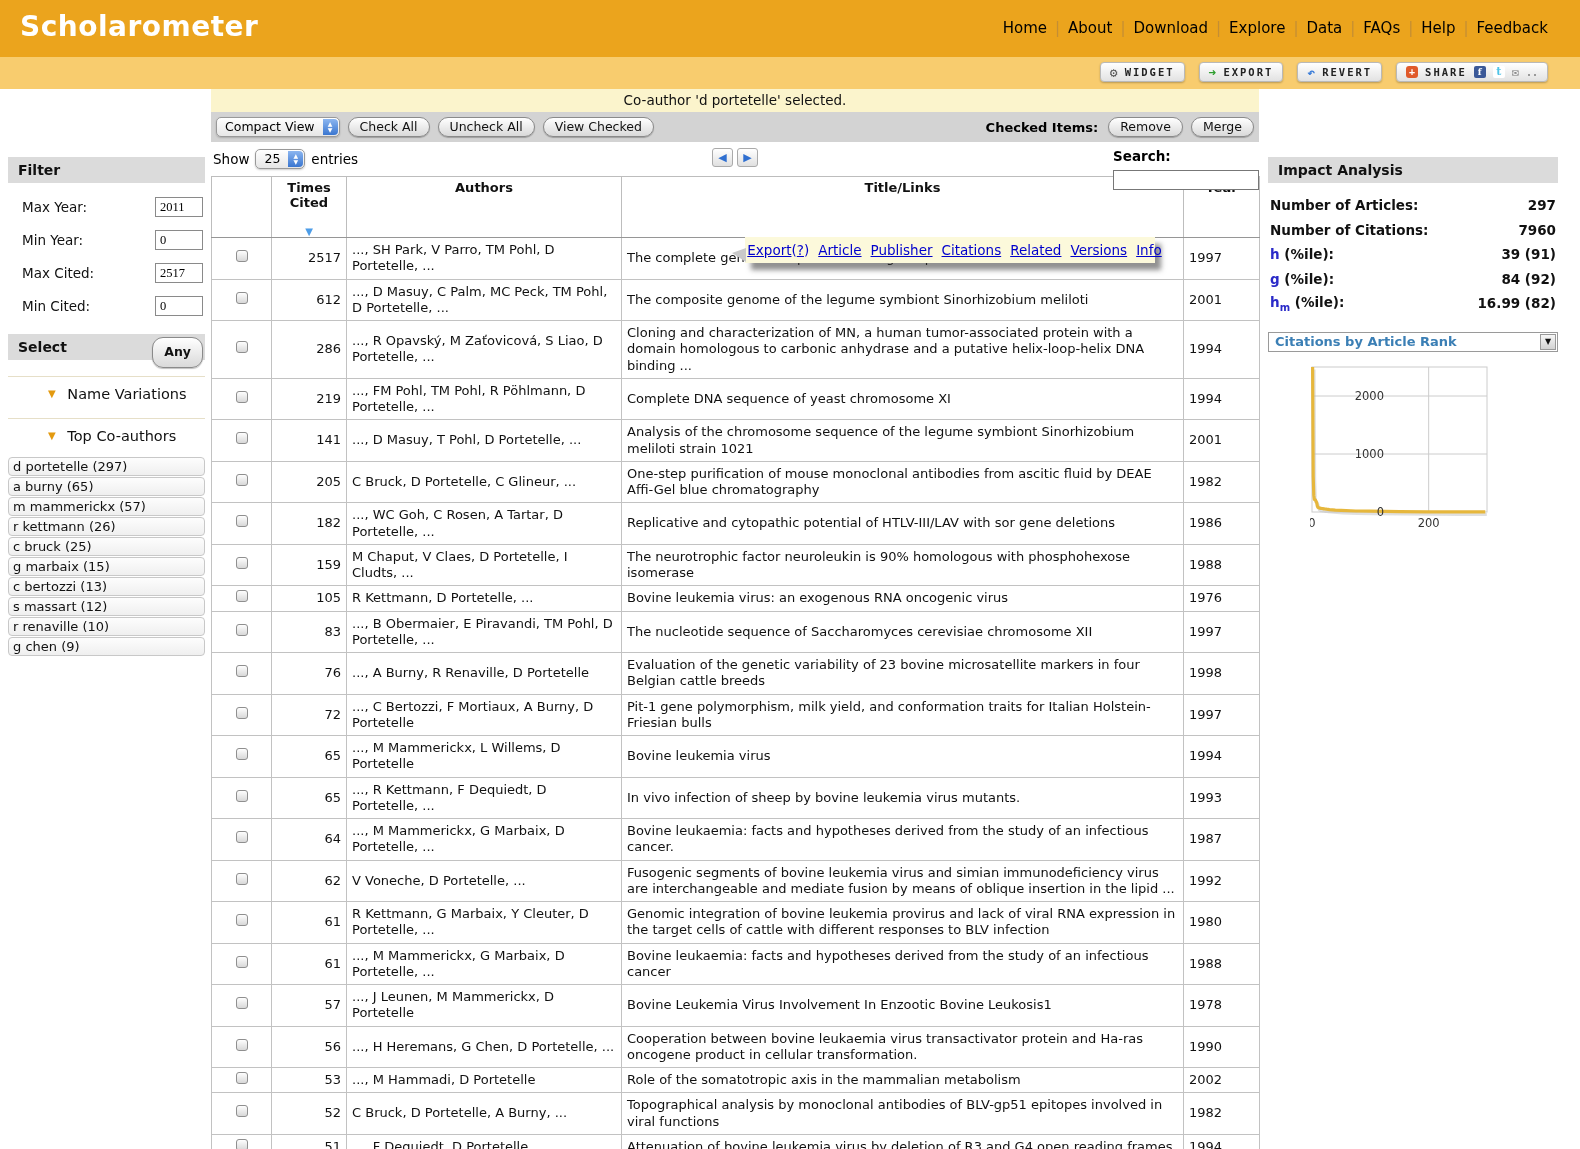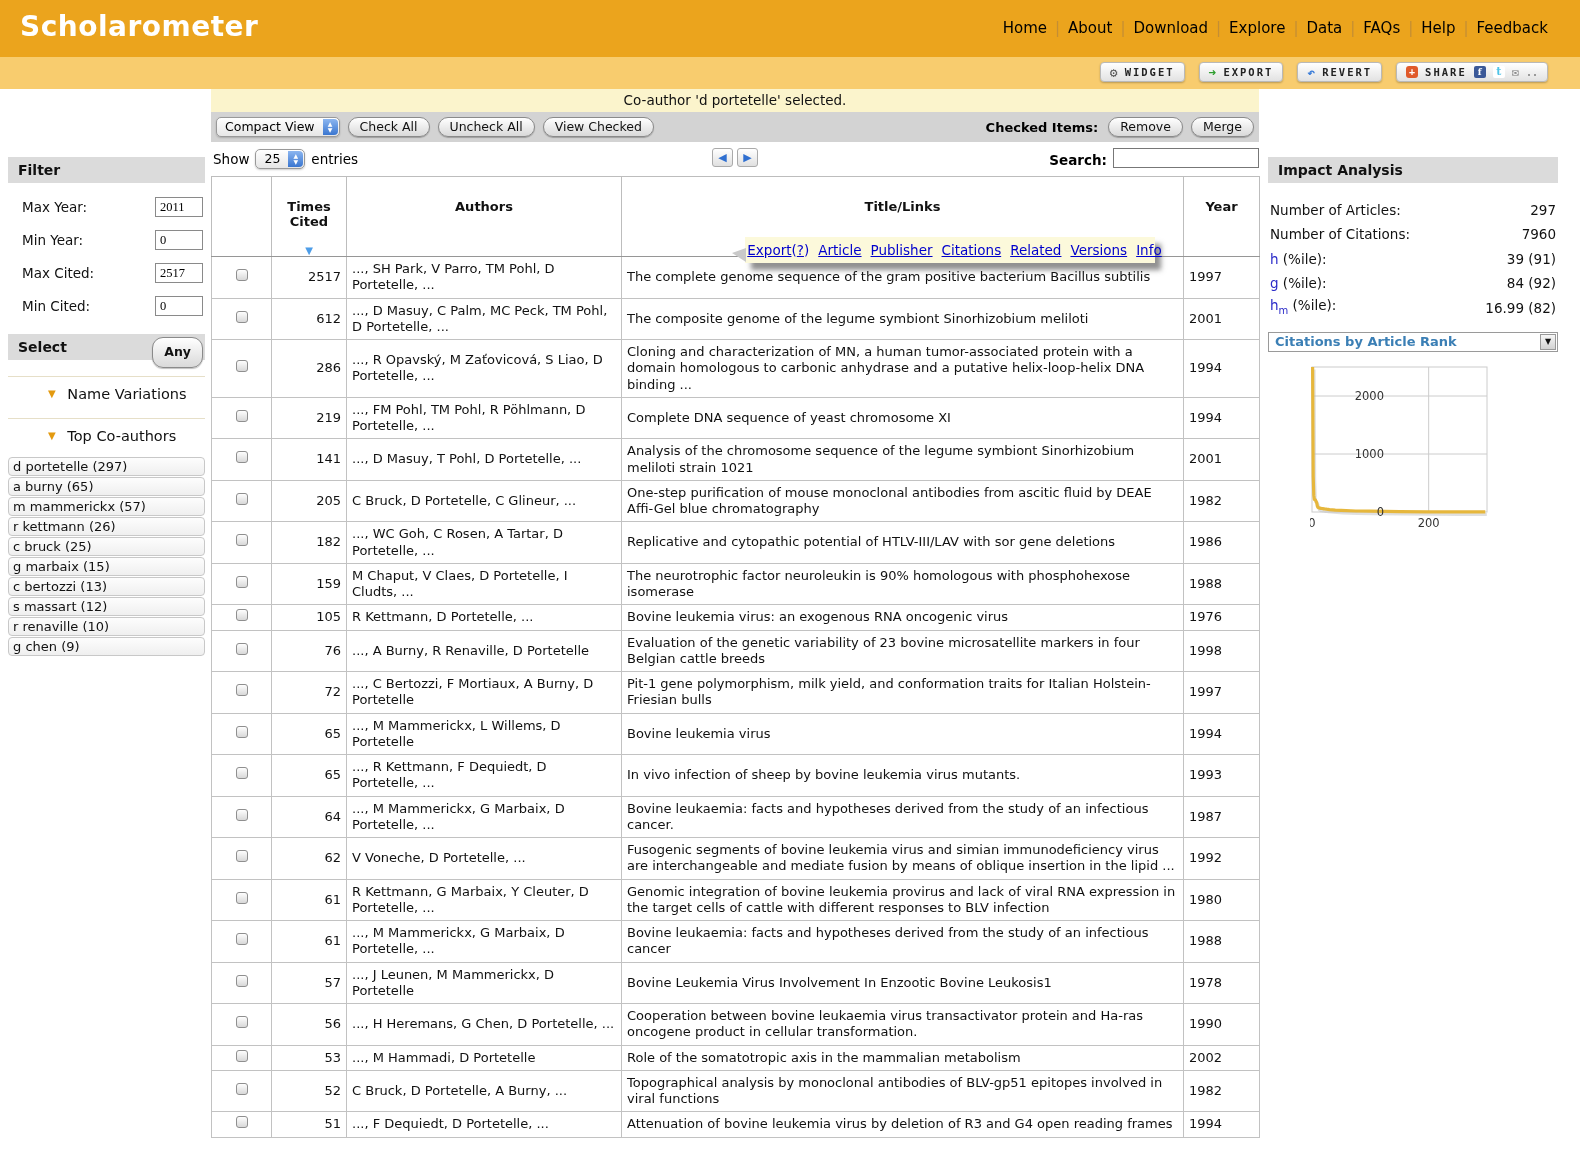--- a/index.html
+++ b/index.html
@@ -63,28 +63,28 @@
     font-size:12.5px; box-shadow:0 1px 2px rgba(0,0,0,.2); cursor:pointer; }
   .stepper { position:absolute; right:1px; top:1px; bottom:1px; width:15px; border-radius:0 4px 4px 0;
     background:linear-gradient(#8CB6F0,#3A76D0); color:#fff; font-size:6px; display:flex; flex-direction:column;
     align-items:center; justify-content:center; line-height:6px; }
   .controls-row { position:relative; height:34px; padding-top:7px; font-size:13.5px; }
   .controls-left { position:absolute; left:2px; top:7px; display:flex; align-items:center; gap:6px;justify-content:center; }
   .pager { position:absolute; left:50%; top:6px; transform:translateX(-50%); display:flex; gap:4px; }
   .pager-btn { display:inline-block; width:21px; height:19px; border:1px solid #aaa; border-radius:3px;
     background:linear-gradient(#ffffff,#e0e0e0); color:#2F6FD0; font-size:11px; text-align:center;
     line-height:18px; cursor:pointer; }
-  .controls-right { position:absolute; right:0; top:6px; display:flex; align-items:flex-end; gap:6px; }
+  .controls-right { position:absolute; right:0; top:6px; display:flex; align-items:flex-start; gap:6px;flex-direction:column; }
   .search-label { font-weight:bold; }
   .search-input { width:146px; height:20px; border:1px solid #777; font-size:13px; padding:0 3px; font-family:inherit; }
 
   
   table.articles { border-collapse:collapse; width:1048px; table-layout:fixed; font-size:13px; color:#111; }
   .articles th { border:1px solid #bdbdbd; border-bottom:1px solid #969696; font-size:13px; font-weight:bold;
-    text-align:center; vertical-align:top; padding-top:22px; height:60px; background:#fff; }
+    text-align:center; vertical-align:top; padding-top:3px; height:60px; background:#fff; }
   .articles td { border:1px solid #c2c2c2; padding:4px 5px; vertical-align:middle; line-height:1.25; background:#fff; }
   .c-check { text-align:center; }
   .c-cited { text-align:right; }
   .sort-arrow { display:block; margin-top:16px; color:#4D9DE8; font-size:10px; font-weight:normal; }
   .checkbox { display:inline-block; width:12px; height:12px; border:1px solid #8f8f8f; border-radius:3px;
     background:linear-gradient(#fefefe,#d8d8d8); cursor:pointer; }
 
   
   .popup { position:absolute; left:745px; top:237px; width:410px; height:26px; background:#FCF9DB; z-index:50;
     display:flex; align-items:center; justify-content:center; font-size:13.5px;
@@ -92,21 +92,21 @@
   .popup-link { color:#0000CC; text-decoration:underline; cursor:pointer; }
   .popup-link.spaced { margin-left:9px; }
   .popup-link.spaced:first-child { margin-left:0; }
   .popup-paren { color:#0000CC; }
   .popup-tail { position:absolute; left:-13px; top:11px; width:0; height:0;
     border-top:5px solid transparent; border-bottom:9px solid transparent; border-right:14px solid #c9c9c9; }
 
   
   .rightpanel { position:absolute; left:1268px; top:117px; width:290px; font-size:13.5px; color:#111; }
   .stats { padding-top:10px; }
-  .stat-row { display:flex; justify-content:space-between; align-items:flex-end; height:24.5px; padding:0 2px; }
+  .stat-row { display:flex; justify-content:space-between; align-items:center; height:24.5px; padding:0 2px;font-weight:bold; }
   .metric-blue { color:#2A2AC8; cursor:pointer; }
   .metric-sub { color:#2A2AC8; font-size:10px; vertical-align:-4px; }
   .chart-select { position:relative; border:1px solid #9a9a9a; background:#fff; height:20px; margin-top:16px;
     display:flex; align-items:center; cursor:pointer; }
   .chart-select-label { color:#3B7FB5; font-weight:bold; font-size:13px; padding-left:6px; }
   .arrow-btn { position:absolute; right:1px; top:1px; width:16px; height:16px;
     background:linear-gradient(#f6f6f6,#d2d2d2); border:1px solid #999; font-size:8px; text-align:center;
     line-height:14px; color:#111; }
   .chart-wrap { margin-top:13px; margin-left:42px; width:192px; }
   .chart-wrap svg { display:block; }
@@ -314,20 +314,27 @@
           </tr>
           <tr>
             <td class="c-check"><span class="checkbox"></span></td>
             <td class="c-cited">105</td>
             <td class="c-auth">R Kettmann, D Portetelle, ...</td>
             <td class="c-title">Bovine leukemia virus: an exogenous RNA oncogenic virus</td>
             <td class="c-year">1976</td>
           </tr>
           <tr>
             <td class="c-check"><span class="checkbox"></span></td>
+            <td class="c-cited">83</td>
+            <td class="c-auth">..., B Obermaier, E Piravandi, TM Pohl, D Portetelle, ...</td>
+            <td class="c-title">The nucleotide sequence of Saccharomyces cerevisiae chromosome XII</td>
+            <td class="c-year">1997</td>
+          </tr>
+          <tr>
+            <td class="c-check"><span class="checkbox"></span></td>
             <td class="c-cited">76</td>
             <td class="c-auth">..., A Burny, R Renaville, D Portetelle</td>
             <td class="c-title">Evaluation of the genetic variability of 23 bovine microsatellite markers in four Belgian cattle breeds</td>
             <td class="c-year">1998</td>
           </tr>
           <tr>
             <td class="c-check"><span class="checkbox"></span></td>
             <td class="c-cited">72</td>
             <td class="c-auth">..., C Bertozzi, F Mortiaux, A Burny, D Portetelle</td>
             <td class="c-title">Pit-1 gene polymorphism, milk yield, and conformation traits for Italian Holstein-Friesian bulls</td>

